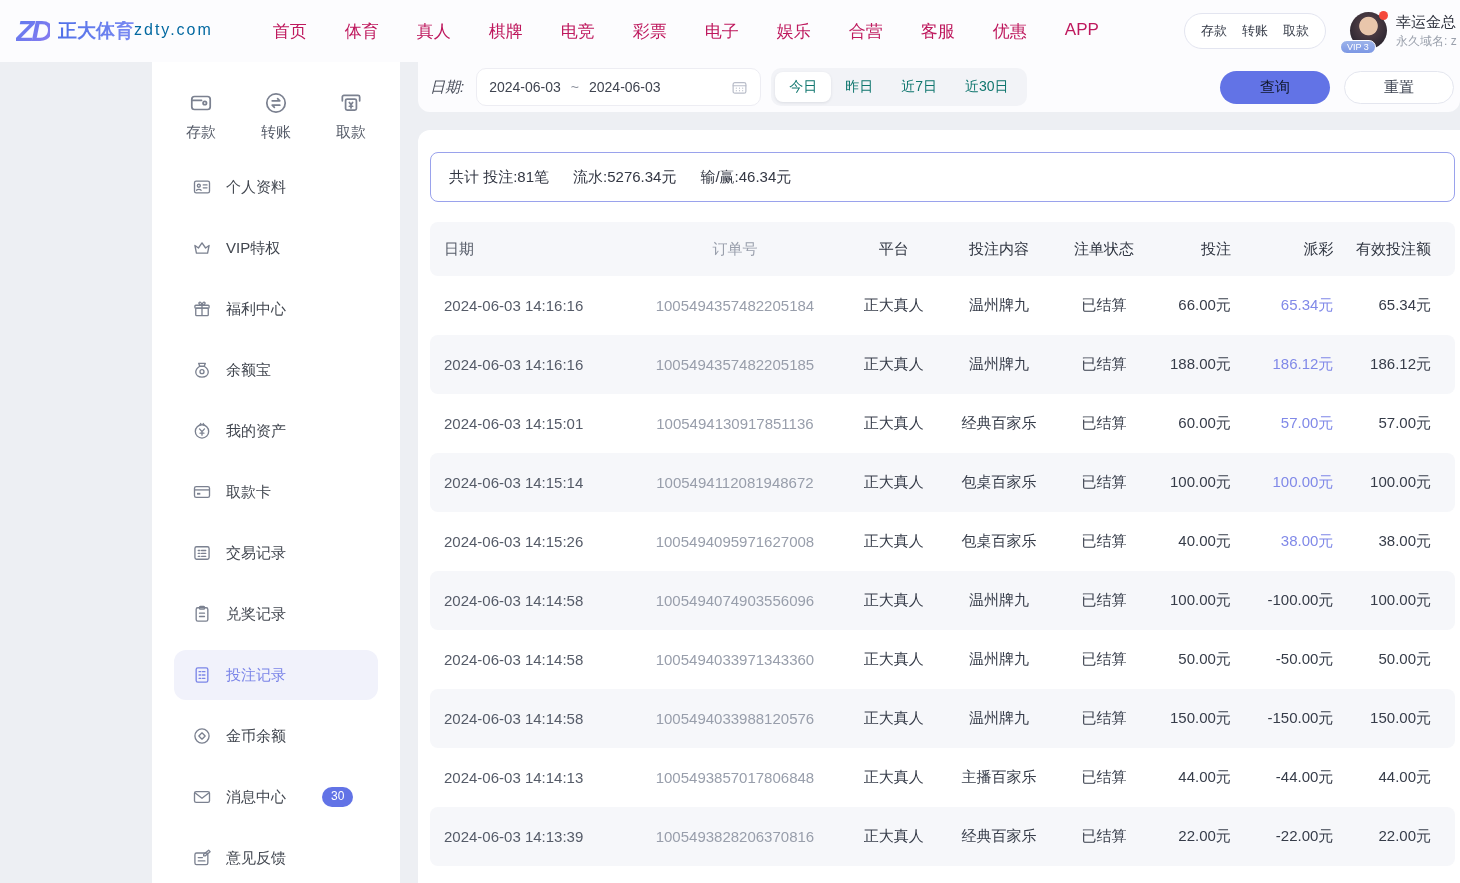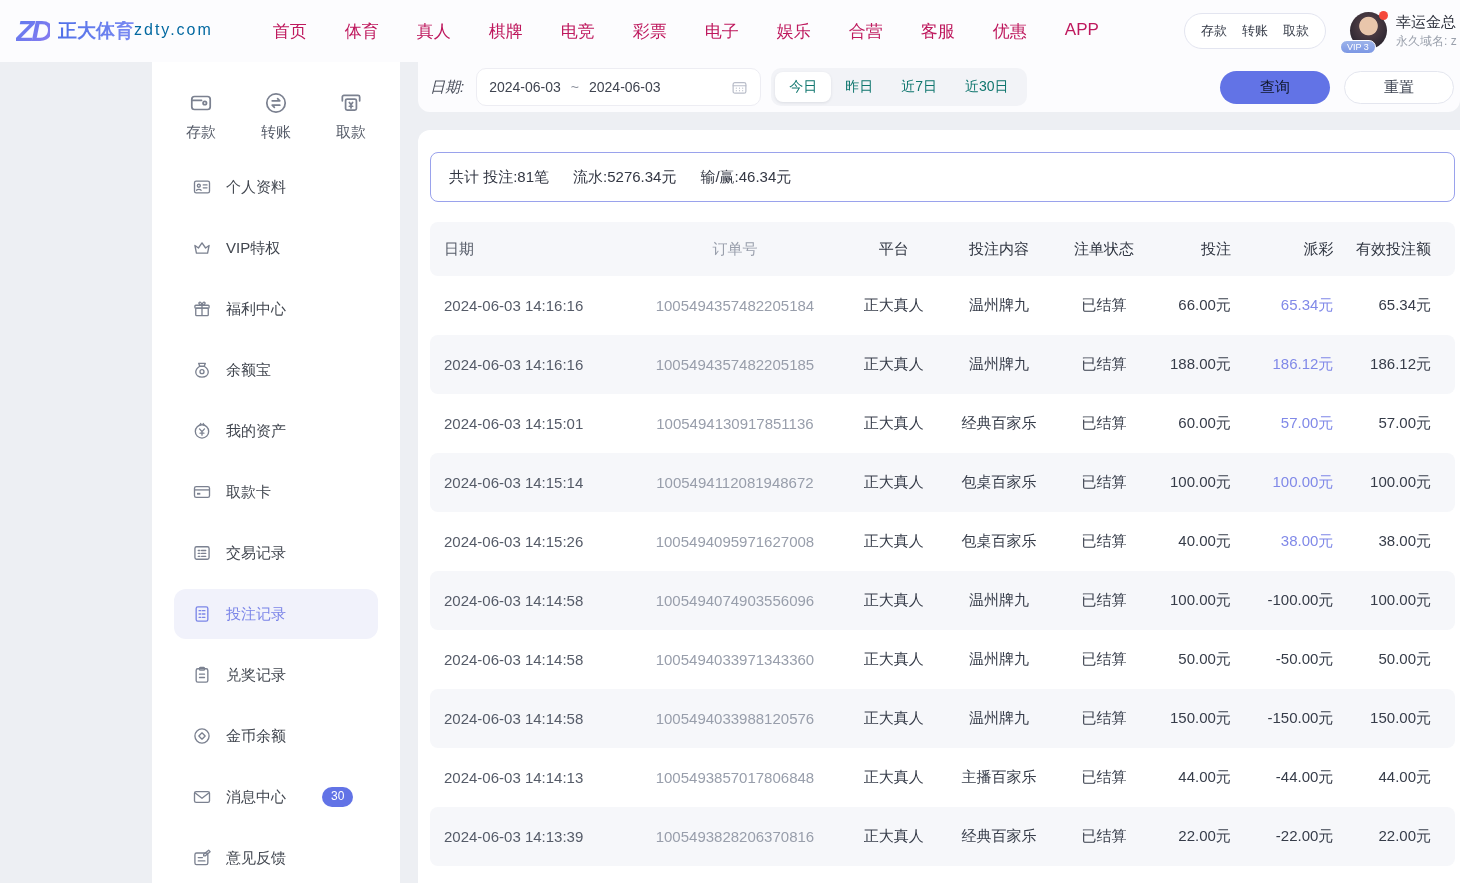--- a/index.html
+++ b/index.html
@@ -236,38 +236,38 @@
       </div>
       <div class="menu-item">
         <span class="mi-icon">
             <svg width="20" height="20" viewBox="0 0 24 24" fill="none" stroke="currentColor" stroke-width="1.6" stroke-linecap="round">
               <rect x="3.5" y="4.5" width="17" height="15" rx="2"></rect>
               <path d="M7.5 9h2M11.5 9h5M7.5 12.5h2M11.5 12.5h5M7.5 16h2M11.5 16h5"></path>
             </svg>
           </span>
         <span>交易记录</span>
       </div>
-      <div class="menu-item selected">
-        <span class="mi-icon">
-            <svg width="20" height="20" viewBox="0 0 24 24" fill="none" stroke="currentColor" stroke-width="1.6" stroke-linecap="round">
-              <rect x="5" y="3.5" width="14" height="17" rx="2"></rect>
-              <path d="M8.5 8h2M12.5 8h3M8.5 12h2M12.5 12h3M8.5 16h2M12.5 16h3"></path>
-            </svg>
-          </span>
-        <span>投注记录</span>
-      </div>
       <div class="menu-item">
         <span class="mi-icon">
             <svg width="20" height="20" viewBox="0 0 24 24" fill="none" stroke="currentColor" stroke-width="1.6" stroke-linecap="round">
               <rect x="5" y="4.5" width="14" height="16" rx="2"></rect>
               <rect x="9" y="2.8" width="6" height="3.4" rx="1"></rect>
               <path d="M9 11h6M9 15h6"></path>
             </svg>
           </span>
         <span>兑奖记录</span>
+      </div>
+      <div class="menu-item selected">
+        <span class="mi-icon">
+            <svg width="20" height="20" viewBox="0 0 24 24" fill="none" stroke="currentColor" stroke-width="1.6" stroke-linecap="round">
+              <rect x="5" y="3.5" width="14" height="17" rx="2"></rect>
+              <path d="M8.5 8h2M12.5 8h3M8.5 12h2M12.5 12h3M8.5 16h2M12.5 16h3"></path>
+            </svg>
+          </span>
+        <span>投注记录</span>
       </div>
       <div class="menu-item">
         <span class="mi-icon">
             <svg width="20" height="20" viewBox="0 0 24 24" fill="none" stroke="currentColor" stroke-width="1.6" stroke-linejoin="round">
               <circle cx="12" cy="12" r="8.5"></circle>
               <path d="M12 8.2l3.8 3.8-3.8 3.8-3.8-3.8z"></path>
             </svg>
           </span>
         <span>金币余额</span>
       </div>

